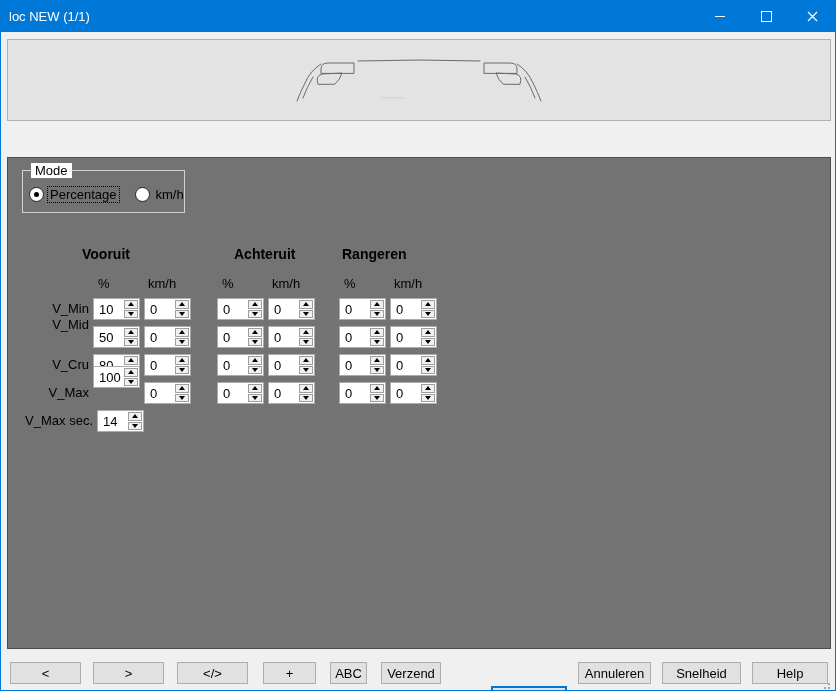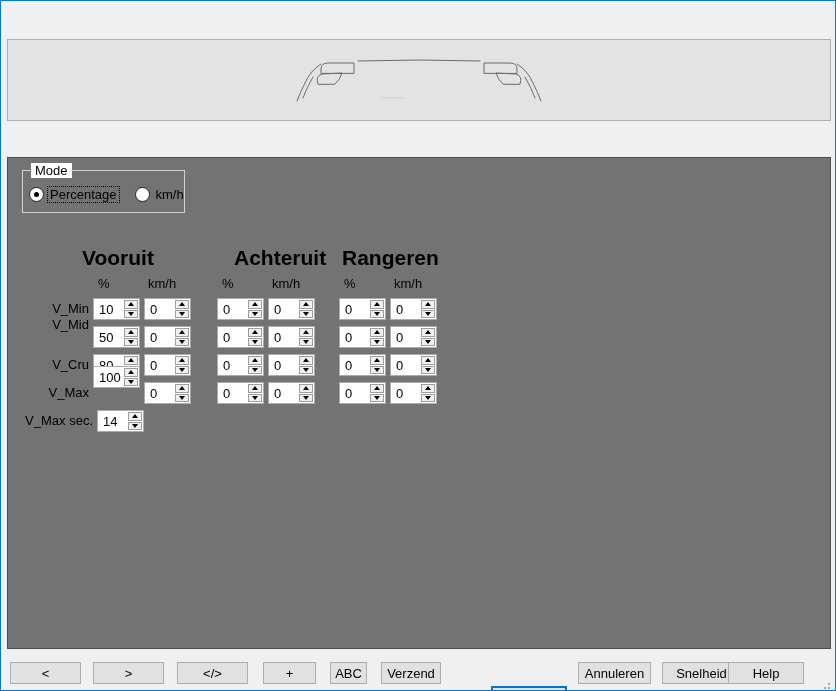--- a/index.html
+++ b/index.html
@@ -31,21 +31,21 @@
     border:1px solid #d2d2d2;box-sizing:border-box;}
   .groupbox .legend{position:absolute;top:-8px;left:8px;background:#fff;padding:0 4px;}
   .radio-row{position:absolute;left:6px;top:16px;display:flex;align-items:center;gap:4px;}
   .radio{width:13px;height:13px;border:1px solid #222;border-radius:50%;background:#fff;
     display:inline-flex;align-items:center;justify-content:center;flex:0 0 auto;}
   .radio.checked::after{content:"";width:5px;height:5px;border-radius:50%;background:#000;}
   .radio-label{padding:0 2px;}
   .focus-dotted{outline:1px dotted #000;}
   .radio-gap{width:8px;}
   
-  .col-header{position:absolute;font-weight:bold;font-size:21px;}
+  .col-header{position:absolute;font-weight:bold;font-size:14px;}
   .unit-label{position:absolute;font-size:13px;}
   .row-label{position:absolute;left:0;width:81px;height:22px;line-height:22px;text-align:right;}
   
   .spin{position:absolute;width:47px;height:22px;border:1px solid #ababab;background:#fff;
     box-sizing:border-box;display:flex;}
   .spin-val{flex:1;min-width:0;border:none;outline:none;background:#fff;margin:0;
     padding:0 0 0 5px;font-family:"Liberation Sans",sans-serif;font-size:13px;color:#000;}
   .spin-btns{width:16px;display:flex;flex-direction:column;padding:1px;gap:1px;box-sizing:border-box;}
   .spin-btn{flex:1;background:#f0f0f0;border:1px solid #9d9d9d;display:flex;
     align-items:center;justify-content:center;cursor:default;}
@@ -59,20 +59,36 @@
     font-size:13px;cursor:default;}
   .btn.default{border:2px solid #0078d7;margin-top:24px;}
   .grip{position:absolute;right:5px;bottom:5px;width:2px;height:2px;background:#a6a6a6;
     box-shadow:0 4px #a6a6a6,-4px 4px #a6a6a6;}
 </style>
 </head>
 <body>
 
 <div class="window">
 
+  <div class="titlebar">
+    <span class="titlebar-title">loc NEW (1/1)</span>
+    <span class="titlebar-controls">
+      <span class="tb-btn">
+          <span class="ico-min"></span>
+        </span>
+      <span class="tb-btn">
+          <span class="ico-max"></span>
+        </span>
+      <span class="tb-btn">
+        <svg width="11" height="11" viewBox="0 0 11 11">
+            <path d="M1,1 L10,10 M10,1 L1,10" stroke="#fff" stroke-width="1.2" fill="none"></path>
+          </svg>
+      </span>
+    </span>
+  </div>
 
   <div class="img-panel">
     <svg width="822" height="80" viewBox="0 0 822 80">
       <g fill="none" stroke="#6b6b6b" stroke-width="1" stroke-linecap="round">
         <path d="M350,21 Q411,19 472,21"></path>
         <path d="M374,58 L396,58" stroke="#cfcfcf"></path>
         <g>
           <path d="M313,33 L313,29 Q313,23 320,23 L346,23 L346,33 Z"></path>
           <path d="M310,44 Q307,36 314,34 L334,33 Q332,40 327,44 Z"></path>
           <path d="M313,24 Q302,31 297,43 Q292,53 289,61"></path>
@@ -403,16 +419,16 @@
 
   <span class="btn" style="left:9px;width:71px">&lt;</span>
   <span class="btn" style="left:92px;width:71px">&gt;</span>
   <span class="btn" style="left:176px;width:71px">&lt;/&gt;</span>
   <span class="btn" style="left:262px;width:53px">+</span>
   <span class="btn" style="left:329px;width:37px">ABC</span>
   <span class="btn" style="left:380px;width:60px">Verzend</span>
   <span class="btn default" style="left:490px;width:76px">OK</span>
   <span class="btn" style="left:577px;width:73px">Annuleren</span>
   <span class="btn" style="left:661px;width:79px">Snelheid</span>
-  <span class="btn" style="left:727px;width:76px">Help</span>
+  <span class="btn" style="left:751px;width:76px">Help</span>
 
   <span class="grip"></span>
 </div>
 
 </body></html>

